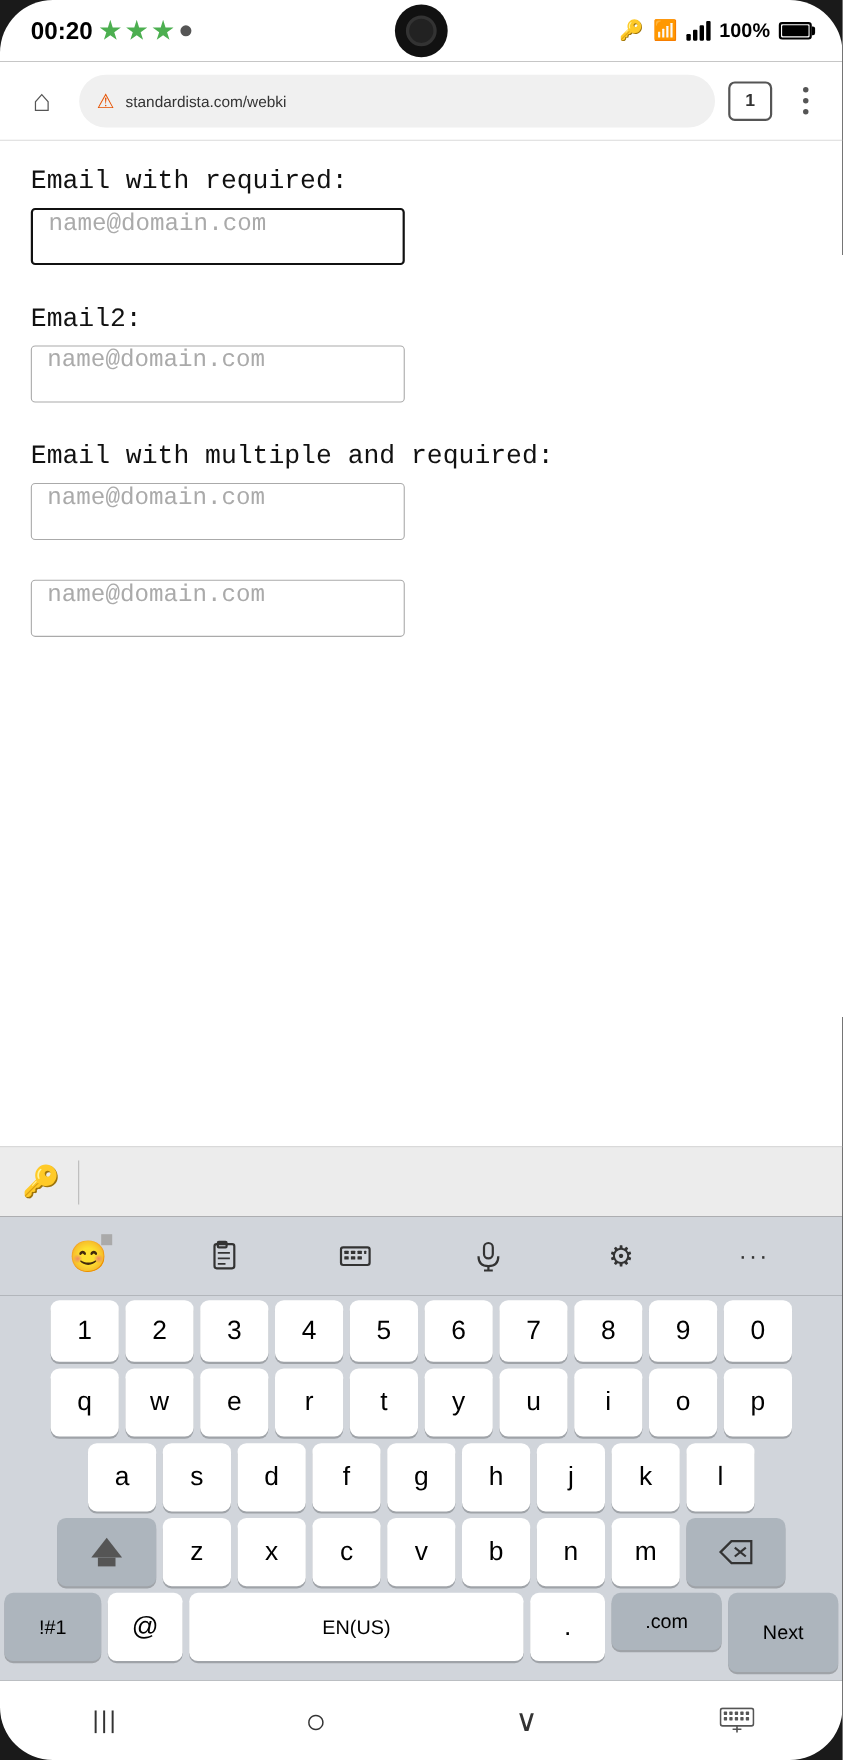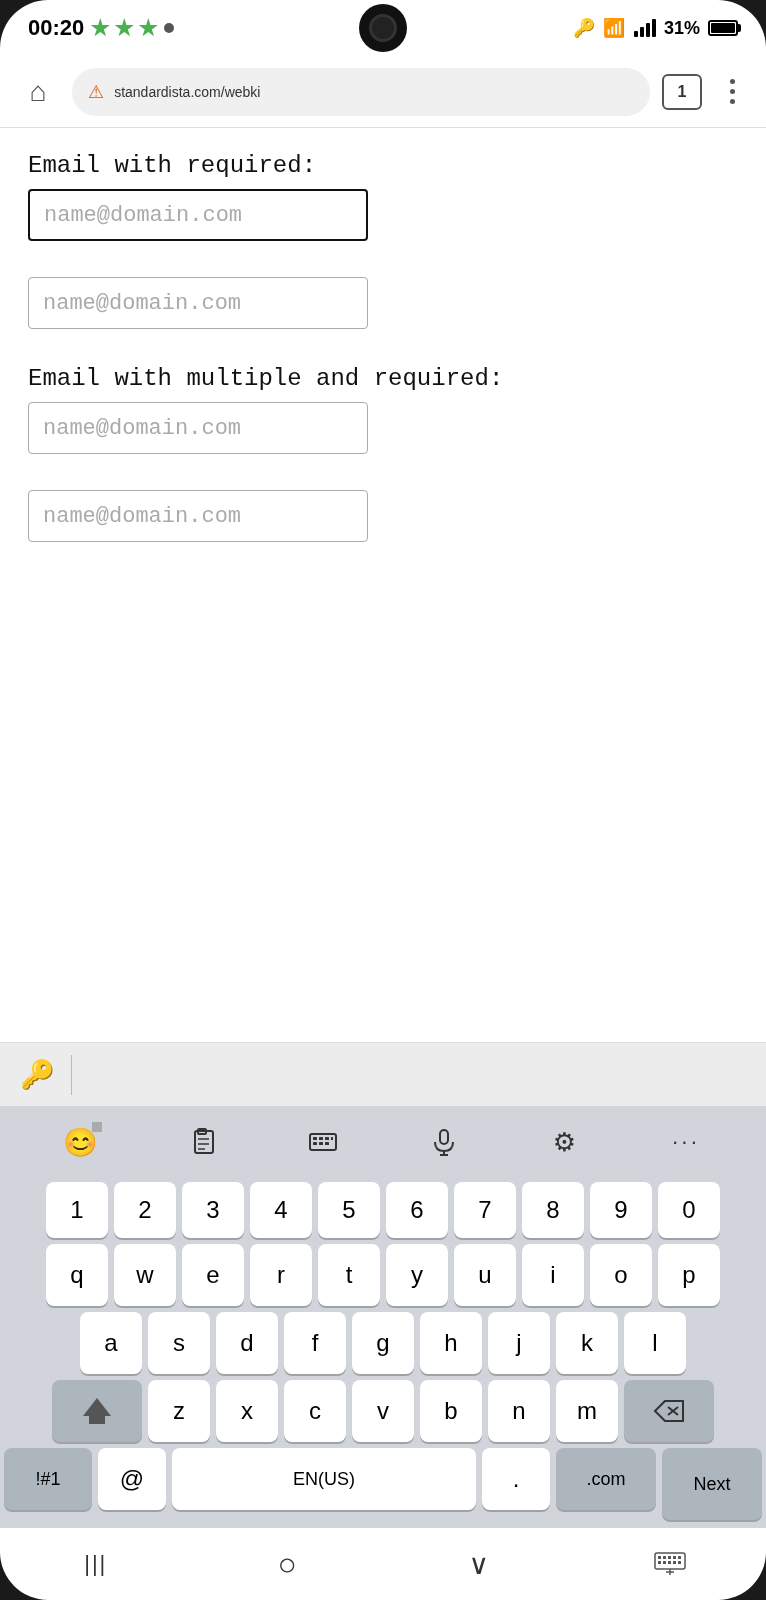--- a/index.html
+++ b/index.html
@@ -214,21 +214,21 @@
     .form-input {
       width: 340px;
       height: 52px;
       border: 2px solid #333;
       border-radius: 4px;
       padding: 0 14px;
       font-size: 22px;
       color: #aaa;
       background: #fff;
       display: flex;
-      align-items: center;
+      align-items: flex-start;
     }
     .form-input.thin-border {
       border: 1px solid #aaa;
     }
     .form-input.focused {
       border: 2.5px solid #111;
     }
     
     .vpn-bar {
       background: #ececec;
@@ -332,21 +332,21 @@
       background: #fff;
       font-size: 18px;
       text-align: right;
     }
     .key-period {
       width: 68px;
       height: 62px;
     }
     .key-dotcom {
       width: 100px;
-      height: 62px;
+      height: 52px;
       background: #adb5bd;
       font-size: 18px;
     }
     .key-next {
       width: 100px;
       height: 72px;
       background: #adb5bd;
       font-size: 18px;
     }
     
@@ -410,21 +410,21 @@
       <span style="font-size:18px;">🔑</span>
 
       <span style="font-size:18px;">📶</span>
 
       <div class="signal-bars">
         <div class="signal-bar" style="height:6px;"></div>
         <div class="signal-bar" style="height:10px;"></div>
         <div class="signal-bar" style="height:14px;"></div>
         <div class="signal-bar" style="height:18px;"></div>
       </div>
-      <span style="font-size:18px;font-weight:600;">31%</span>
+      <span style="font-size:18px;font-weight:600;">100%</span>
       <div class="battery-icon">
         <div class="battery-fill"></div>
       </div>
     </div>
   </div>
 
   <div class="browser-toolbar">
     <div class="home-btn">
       <span class="home-icon">⌂</span>
     </div>
@@ -445,20 +445,21 @@
   <div class="web-content">
 
     <div class="form-group">
       <span class="form-label">Email with required:</span>
       <div class="form-input focused">
         <span style="color:#aaa;font-size:22px;">name@domain.com</span>
       </div>
     </div>
 
     <div class="form-group">
+      <span class="form-label">Email2:</span>
       <div class="form-input thin-border">
         <span style="color:#aaa;font-size:22px;">name@domain.com</span>
       </div>
     </div>
 
     <div class="form-group">
       <span class="form-label">Email with multiple and required:</span>
       <div class="form-input thin-border">
         <span style="color:#aaa;font-size:22px;">name@domain.com</span>
       </div>

